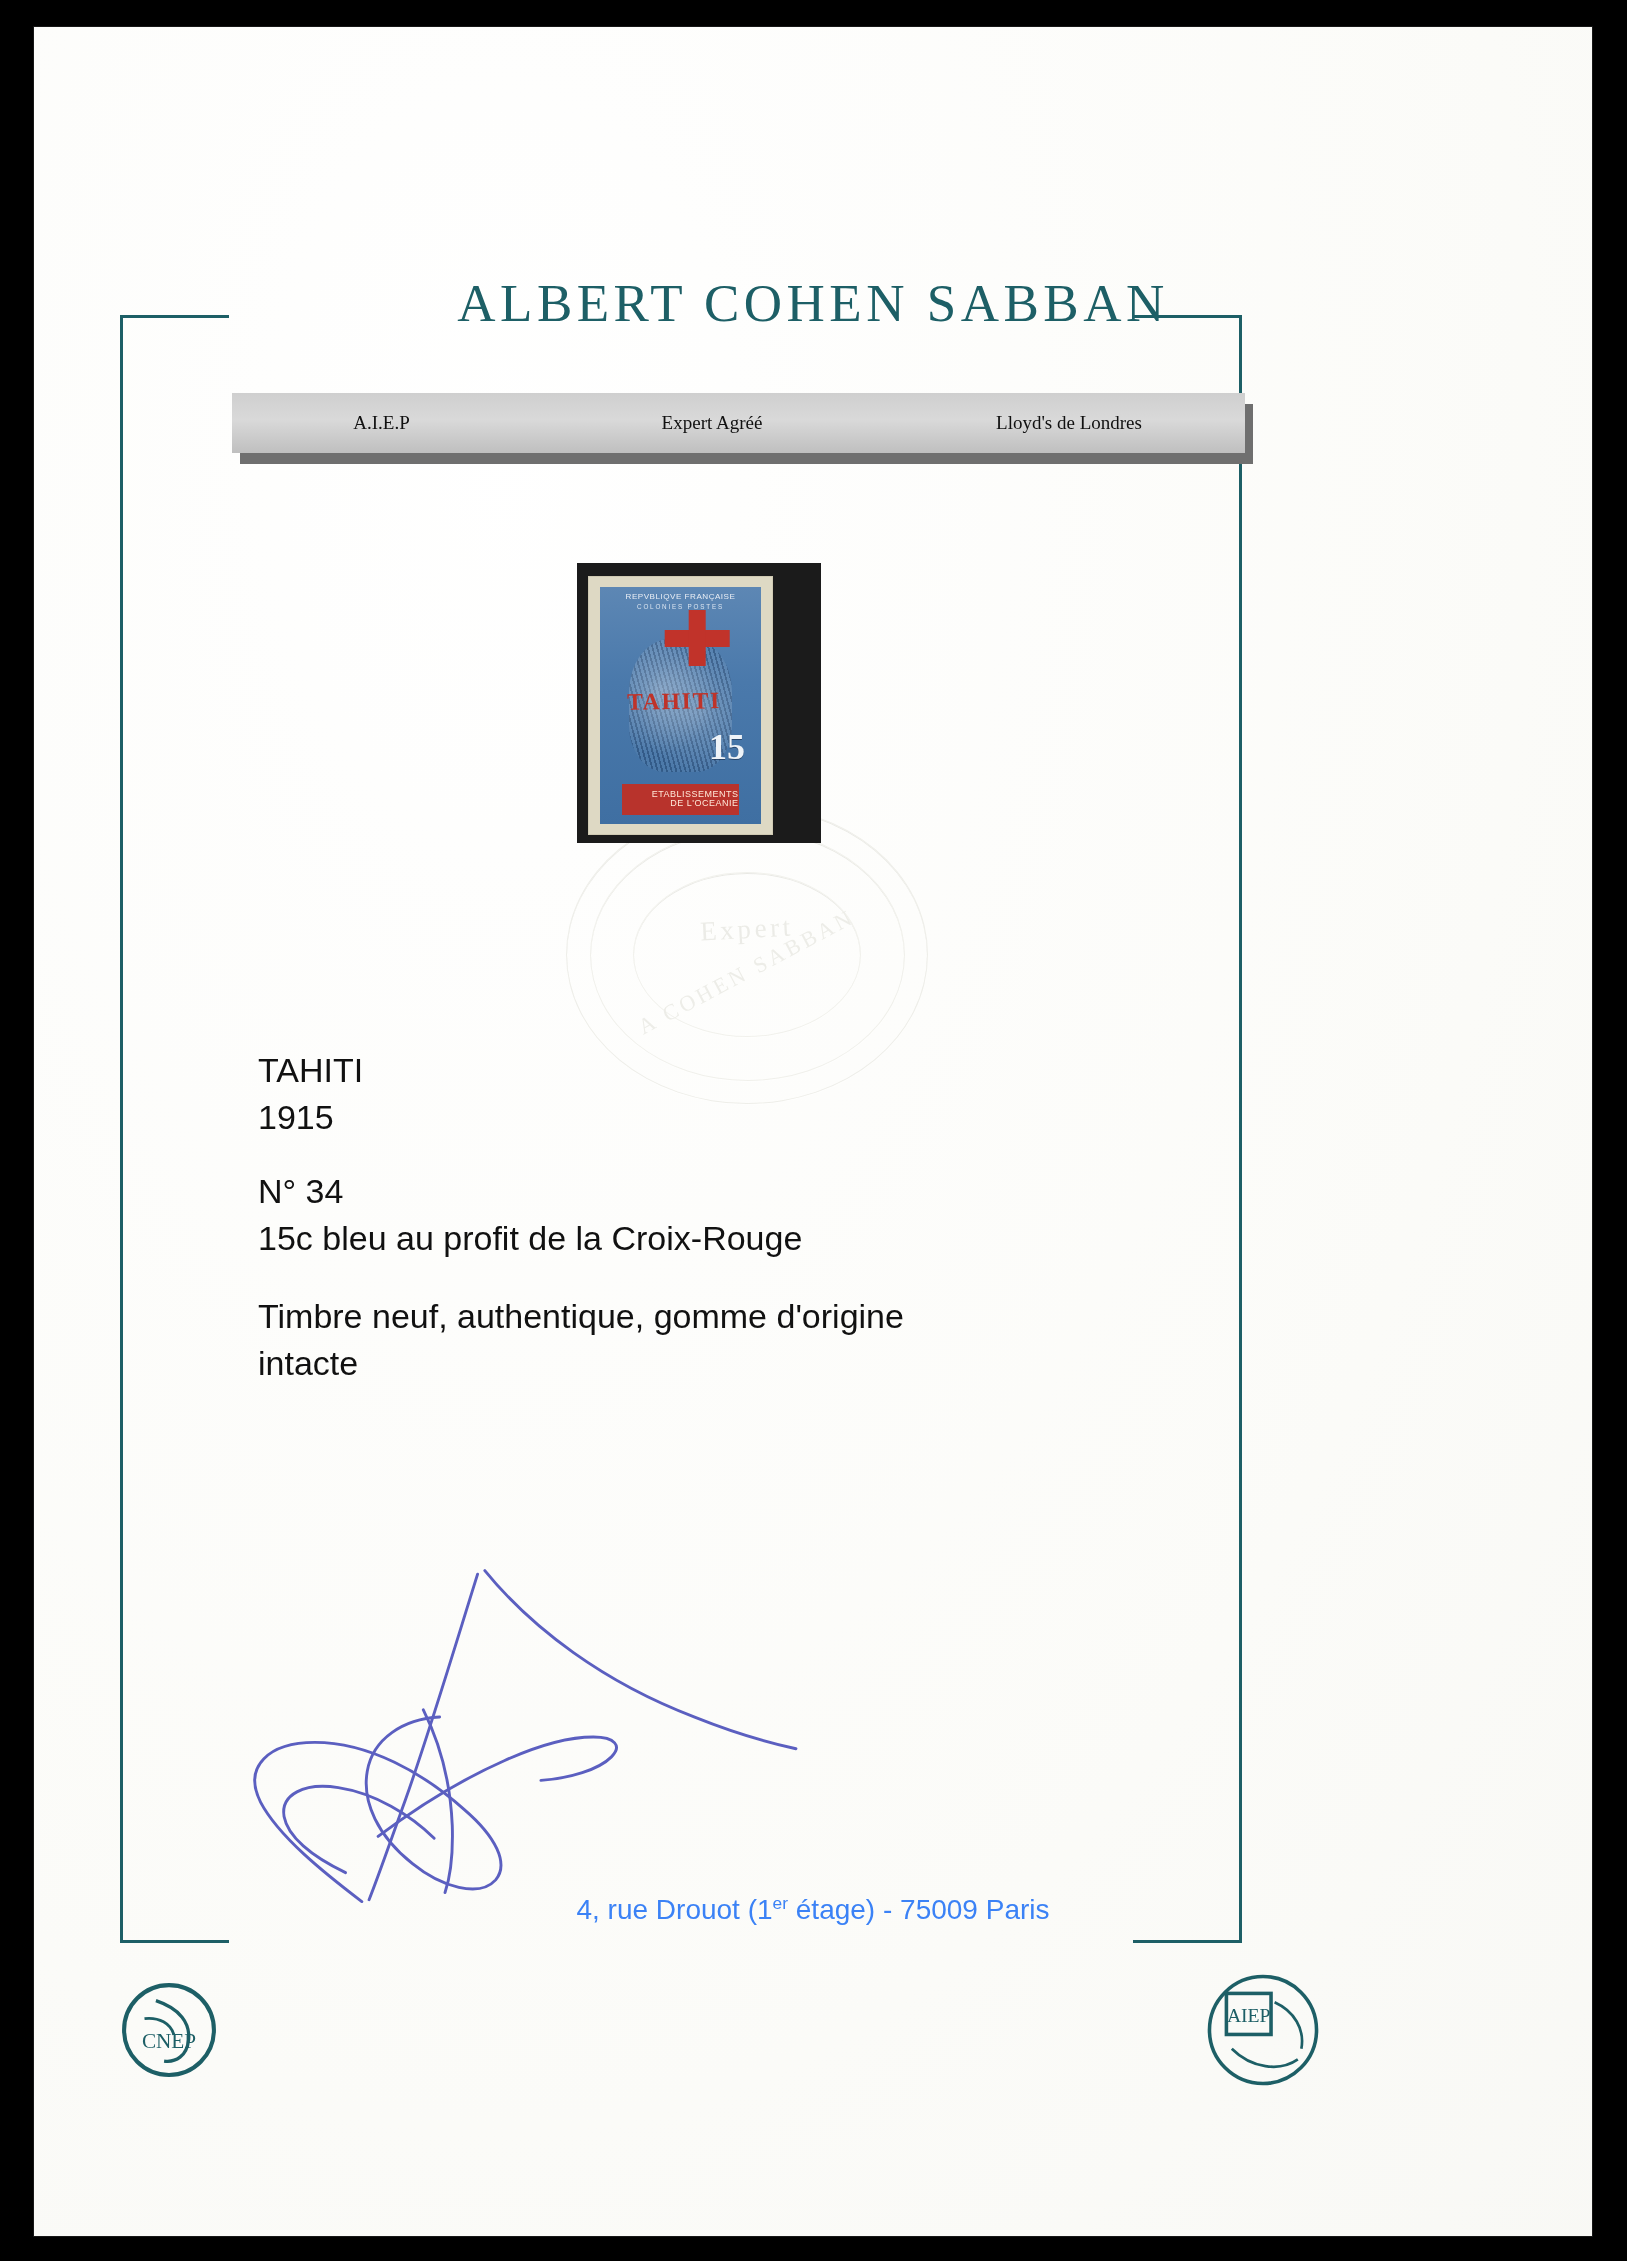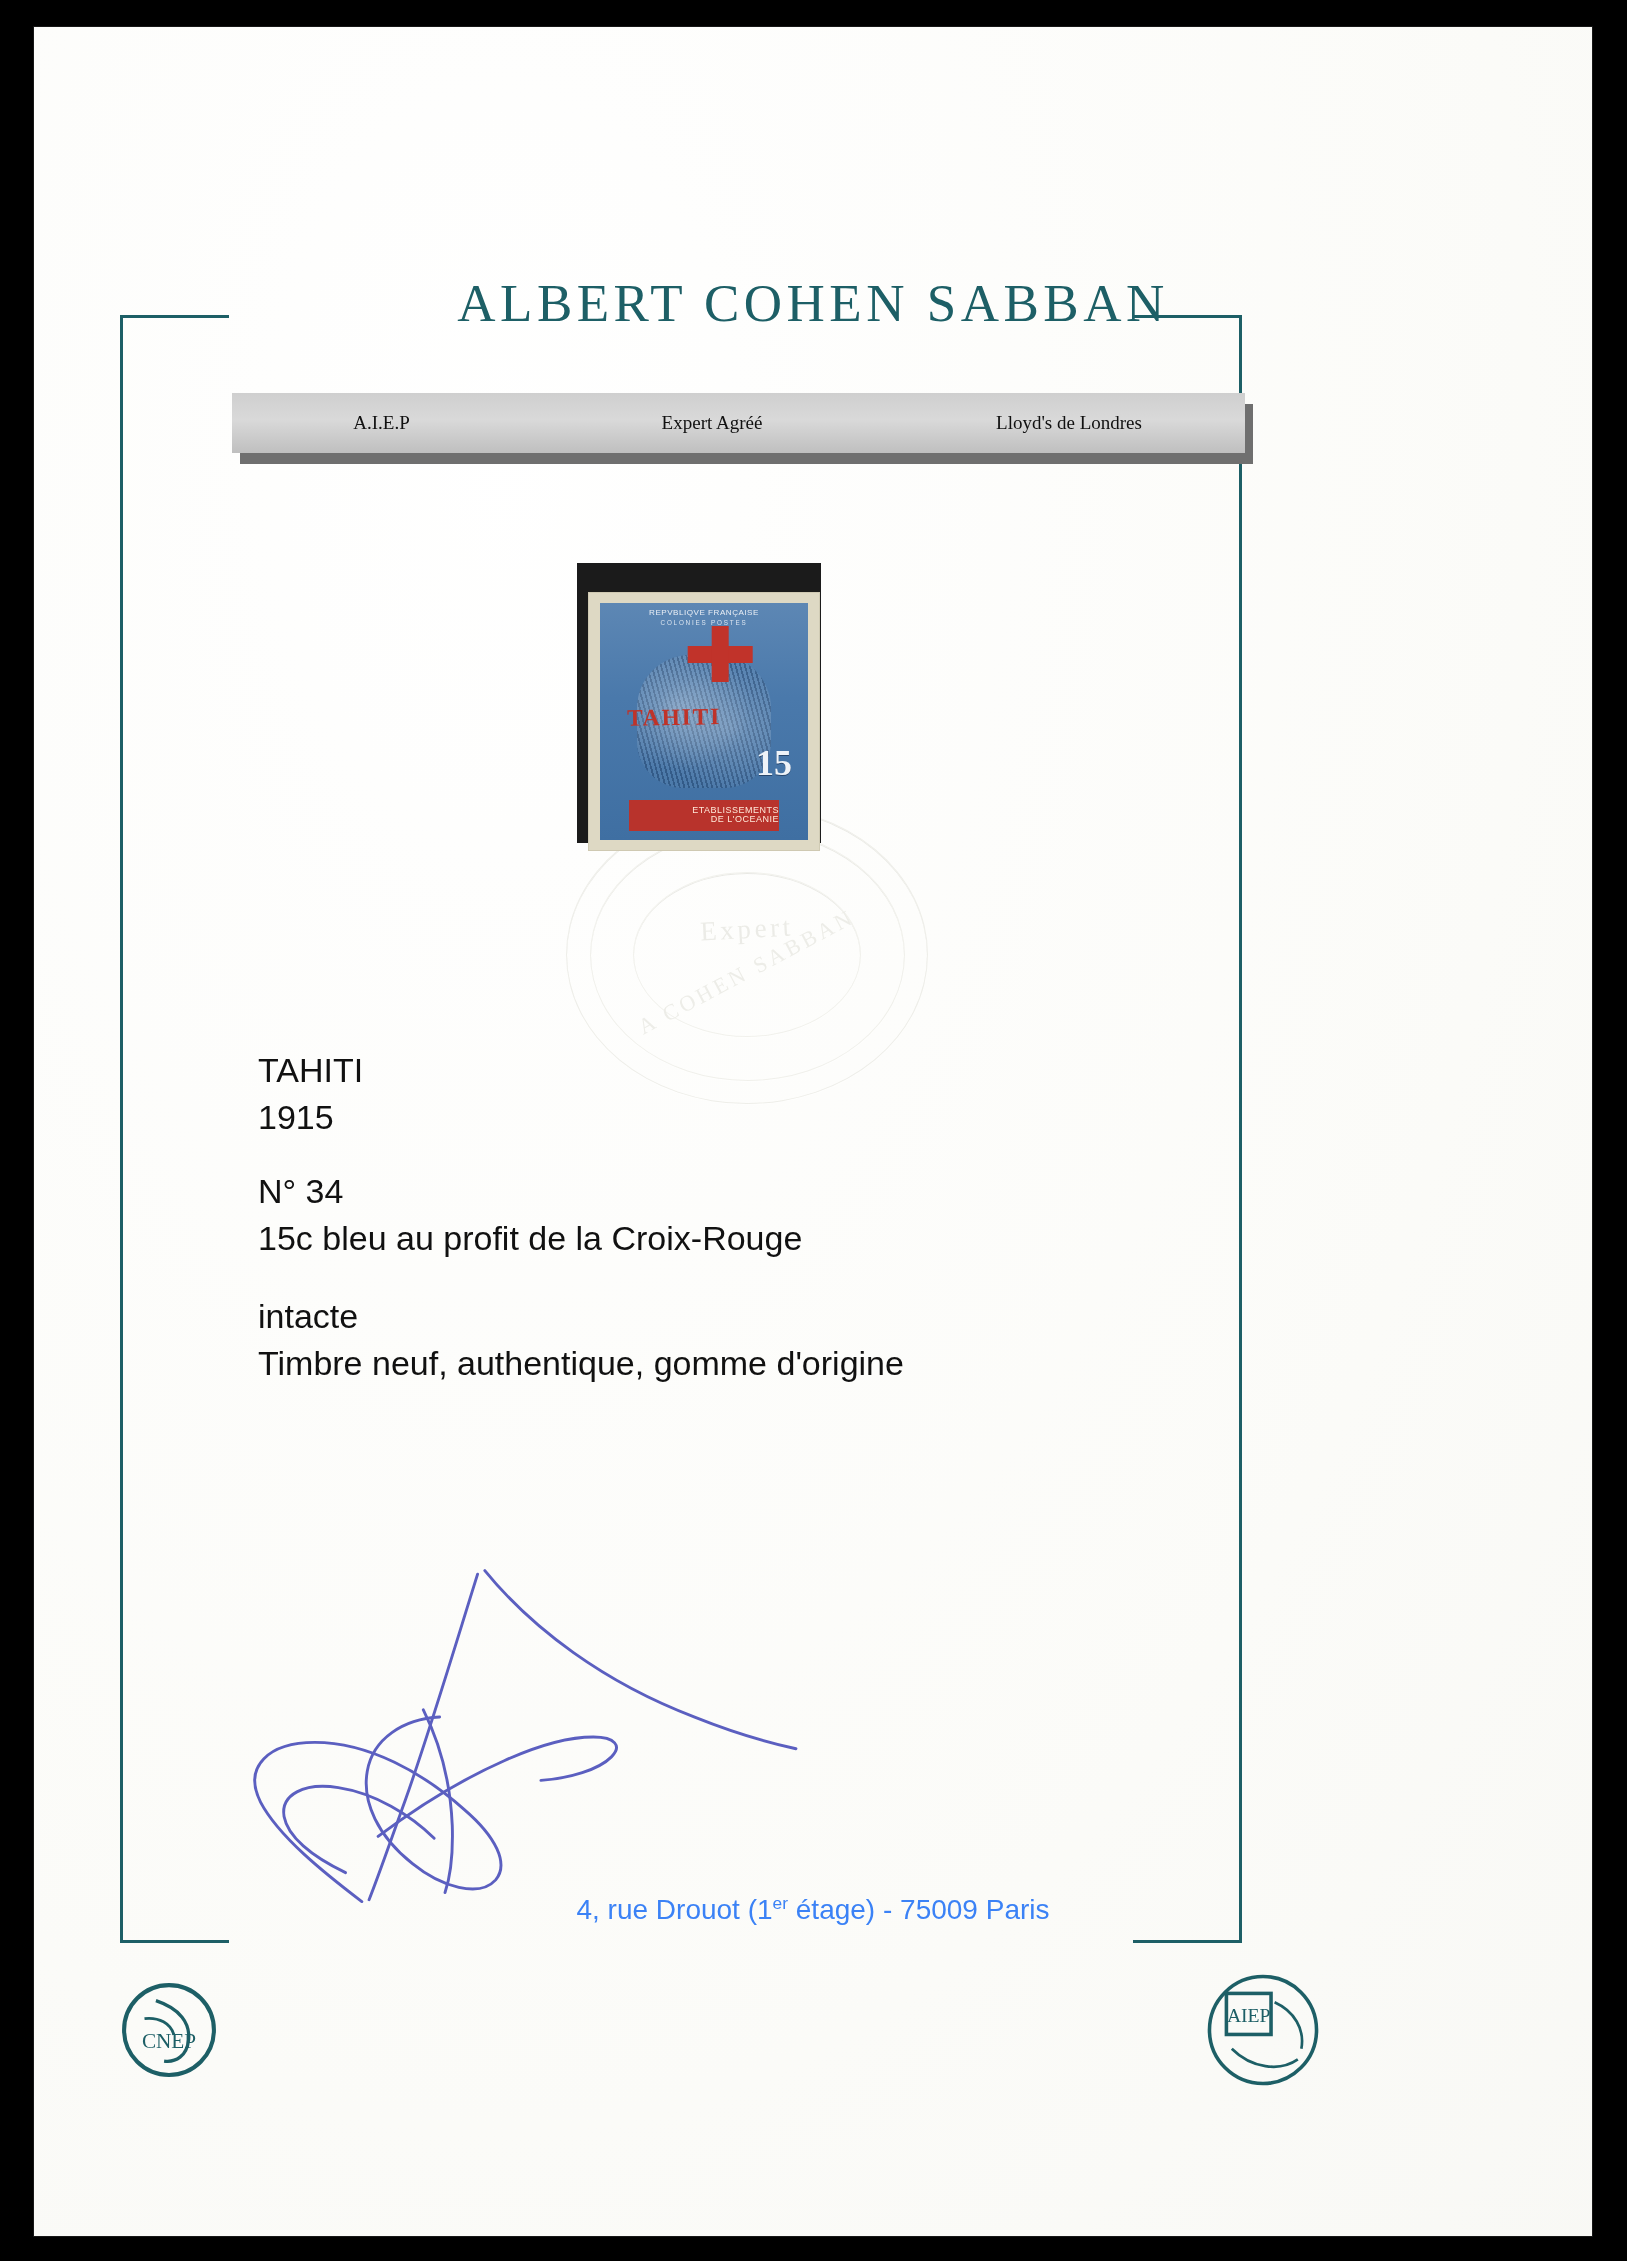--- a/index.html
+++ b/index.html
@@ -163,25 +163,24 @@
     top: 536px;
     width: 244px;
     height: 280px;
     background: #1b1b1b;
     padding: 0;
   }
   .stamp {
     position: absolute;
     left: 11px;
     top: 12.7px;
-    width: 232px;
+    width: 185px;
     height: 259px;
     background: #ded9c4;
     box-shadow: inset 0 0 0 0.9px #cfc9b2;
-    margin-top: 16px;
   }
   
   .perf {
     position: absolute;
     inset: -5.4px;
     pointer-events: none;
   }
   .stamp-inner {
     position: absolute;
     left: 11.8px;
@@ -384,22 +383,22 @@
     <div class="body-text">
       <p class="para tight">
         <span class="line">TAHITI</span>
         <span class="line">1915</span>
       </p>
       <p class="para">
         <span class="line">N° 34</span>
         <span class="line">15c bleu au profit de la Croix-Rouge</span>
       </p>
       <p class="para">
+        <span class="line">Timbre neuf, authentique, gomme d'origine</span>
         <span class="line">intacte</span>
-        <span class="line">Timbre neuf, authentique, gomme d'origine</span>
       </p>
     </div>
 
     <svg class="signature" viewBox="0 0 900 400">
       <g fill="none" stroke="#5b5fc0" stroke-width="3.2" stroke-linecap="round" stroke-linejoin="round">
         <path d="M360,10 C335,90 305,190 280,260 C262,310 250,345 240,370"></path>
         <path d="M368,6 C420,70 500,130 600,168 C640,184 680,196 712,203"></path>
         <path d="M232,372 C190,340 140,300 120,262 C100,222 130,196 180,196
                  C240,196 300,230 345,270 C380,300 395,330 380,348
                  C362,368 320,356 288,330 C250,300 232,262 238,228

